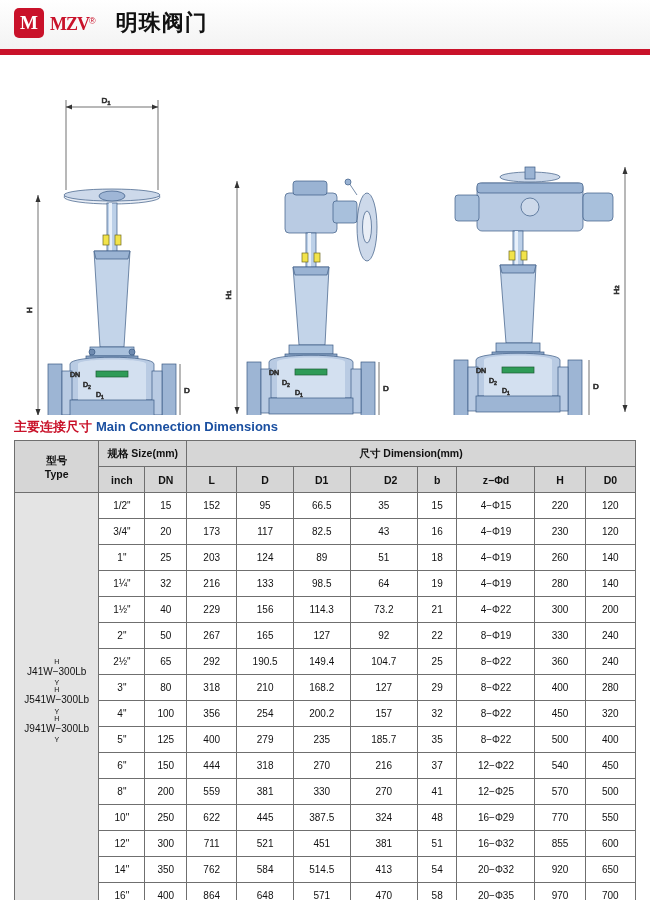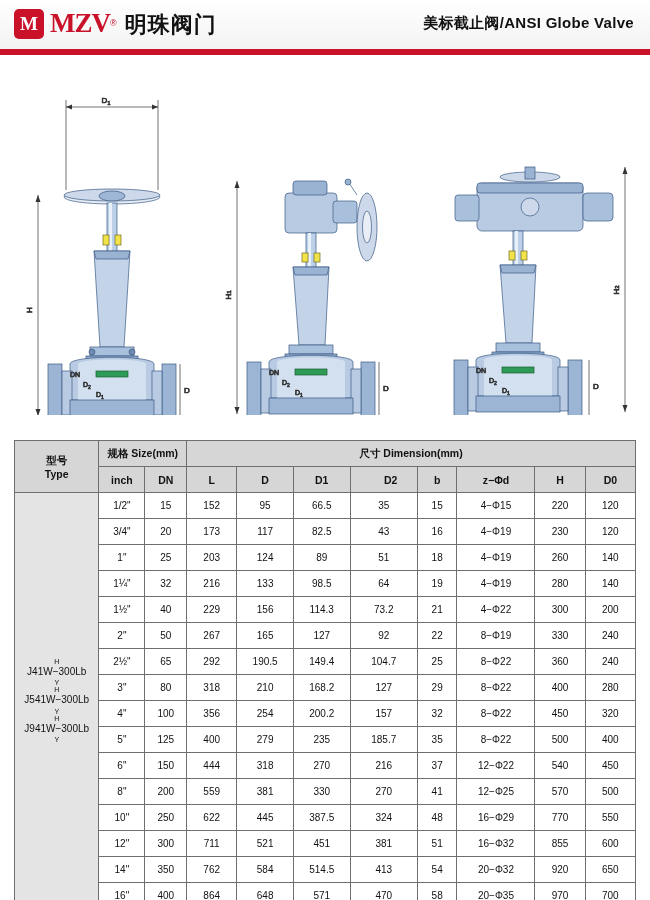--- a/index.html
+++ b/index.html
@@ -25,26 +25,26 @@
     position:absolute;left:14px;top:8px;display:flex;align-items:center;gap:6px;
   }
   .logo .mark{
     width:30px;height:30px;border-radius:5px;
     background:#c9122a;color:#fff;
     font-weight:bold;font-size:19px;line-height:30px;text-align:center;
     font-family:"Liberation Serif", serif;
   }
   .logo .mzv{
     font-family:"Liberation Serif", serif;
-    font-size:27px;font-weight:bold;color:#c9122a;letter-spacing:-1px;
+    font-size:18px;font-weight:bold;color:#c9122a;letter-spacing:-1px;
   }
   .logo .reg{font-size:9px;vertical-align:super;color:#c9122a;}
   .logo .cn{
     font-size:22px;font-weight:bold;color:#111;letter-spacing:1px;
-    margin-left:8px;
+    margin-left:20px;
   }
   .header-title{
     position:absolute;right:16px;top:14px;
     font-size:15px;font-weight:bold;color:#111;letter-spacing:.3px;
   }
 
   
   .drawings{position:relative;height:360px;background:#fff;}
   .fig{position:absolute;top:0;height:360px;}
   .fig svg{display:block;}
@@ -102,21 +102,20 @@
 
 <div class="page">
 
   <div class="header">
     <div class="logo">
       <div class="mark">M</div>
       <div>
         <span class="mzv">MZV</span><span class="reg">®</span><span class="cn">明珠阀门</span>
       </div>
     </div>
-    <div class="header-title">美标截止阀/ANSI Globe Valve</div>
     <div class="redbar"></div>
   </div>
 
   <div class="drawings">
 
     <div class="fig" style="left:8px;width:200px;">
       <svg width="200" height="360" viewBox="0 0 200 360">
         <g stroke="#333" fill="none" stroke-width="0.7">
 
           <line x1="58" y1="45" x2="58" y2="135"></line>
@@ -277,20 +276,23 @@
           <text x="153" y="368" font-size="7" fill="#111" font-family="Liberation Sans, sans-serif">b</text>
           <line x1="31" y1="376" x2="155" y2="376"></line>
           <path d="M31 376 l7 -2.5 v5 z" fill="#333" stroke="none"></path>
           <path d="M155 376 l-7 -2.5 v5 z" fill="#333" stroke="none"></path>
           <text x="93" y="374" font-size="8" fill="#111" text-anchor="middle" font-family="Liberation Sans, sans-serif">L</text>
         </g>
       </svg>
     </div>
   </div>
 
+  <div class="section-title">
+    <span class="cn">主要连接尺寸</span><span class="en">Main Connection Dimensions</span>
+  </div>
 
   <div class="tablewrap">
     <table>
       <thead>
         <tr>
           <th rowspan="2" class="col-type">
             <div>型号</div>
             <div>Type</div>
           </th>
           <th colspan="2">规格 Size(mm)</th>

